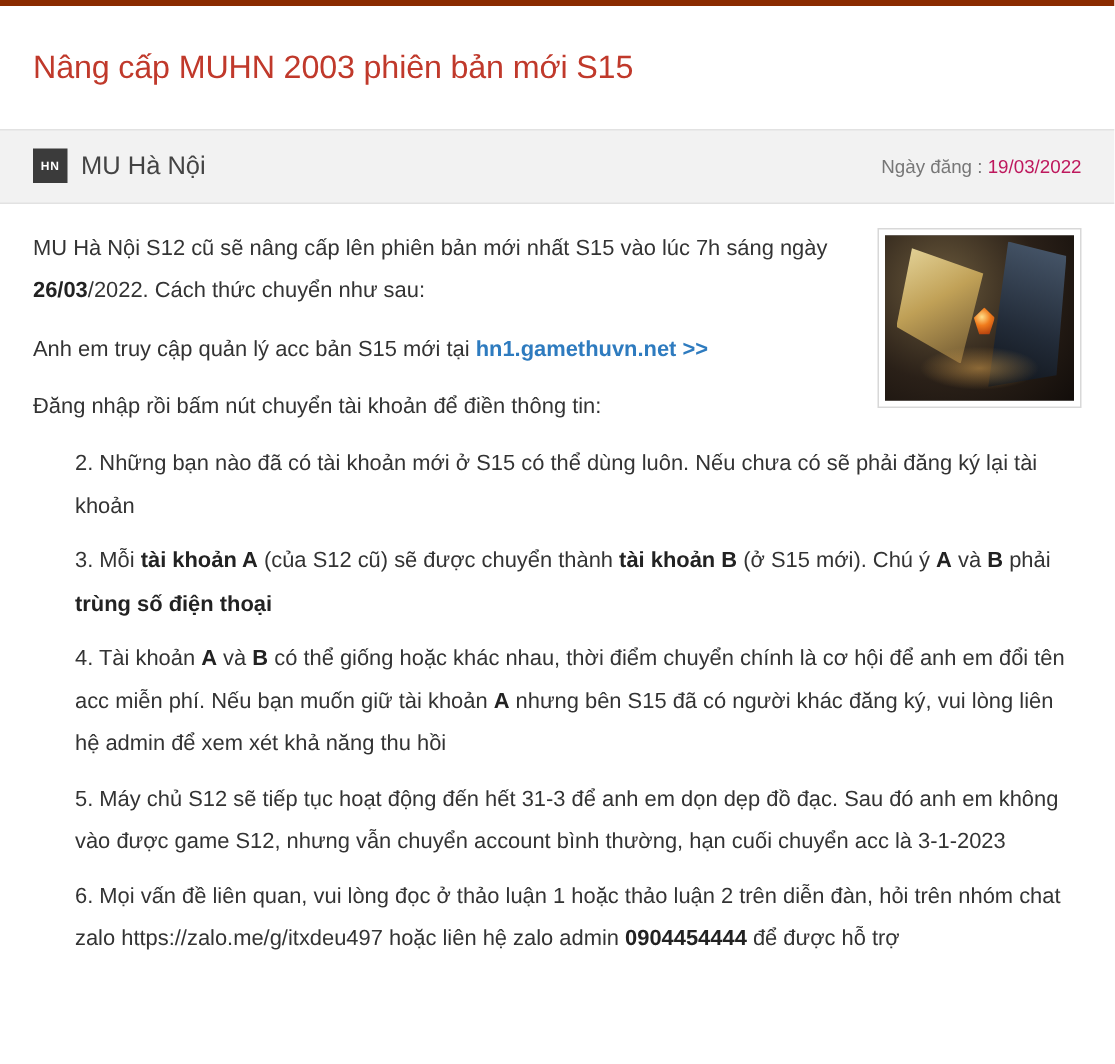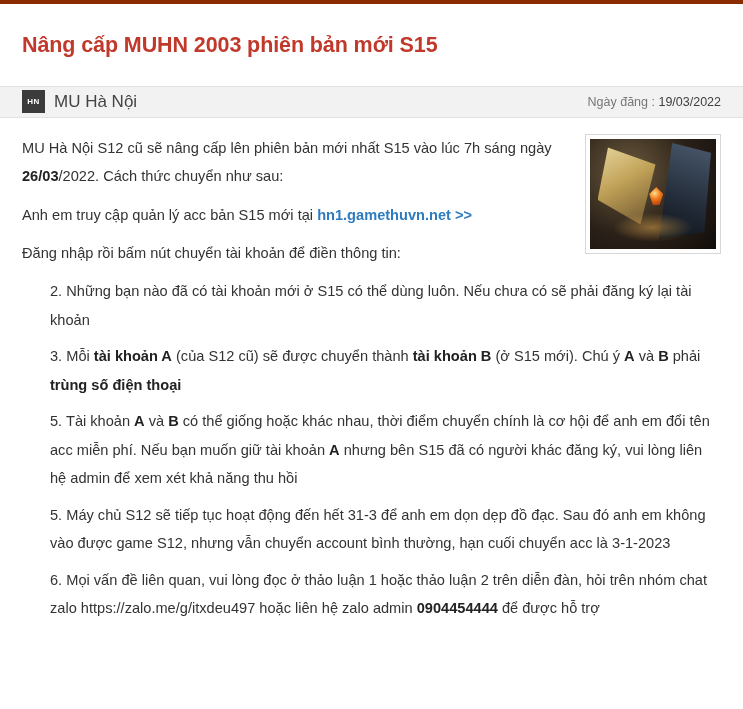--- a/index.html
+++ b/index.html
@@ -16,31 +16,31 @@
     overflow: hidden;
     position: relative;
   }
   .top-rule {
     height: 4px;
     background: #8a2b00;
     width: 100%;
   }
   .article-title {
     font-size: 21.5px;
-    font-weight: bold;
+    font-weight: normal;
     color: #c0392b;
     padding: 14px 22px 12px 22px;
     line-height: 1.25;
     letter-spacing: -0.1px;
   }
   .meta-bar {
     background: #f2f2f2;
     border-top: 1px solid #e2e2e2;
     border-bottom: 1px solid #e2e2e2;
-    height: 32px;
+    height: 50px;
     display: flex;
     align-items: center;
     padding: 0 22px 0 22px;
   }
   .meta-left {
     display: flex;
     align-items: center;
     gap: 9px;
   }
   .avatar {
@@ -59,21 +59,21 @@
   .author-name {
     font-size: 17px;
     color: #444444;
   }
   .meta-right {
     margin-left: auto;
     font-size: 12.5px;
     color: #777777;
   }
   .meta-right .date-value {
-    color: #404040;
+    color: #be185d;
     margin-top: 44px;
   }
   .content {
     padding: 16px 22px 0 22px;
     position: relative;
   }
   .thumb {
     float: right;
     width: 136px;
     height: 120px;
@@ -187,18 +187,18 @@
 
   <p class="body-text">
     <span>Anh em truy cập quản lý acc bản S15 mới tại </span><a class="link" href="#">hn1.gamethuvn.net &gt;&gt;</a>
   </p>
 
   <p class="body-text">Đăng nhập rồi bấm nút chuyển tài khoản để điền thông tin:</p>
 
   <div class="list" id="steps-list">
       <p class="list-item"><span>2. Những bạn nào đã có tài khoản mới ở S15 có thể dùng luôn. Nếu chưa có sẽ phải đăng ký lại tài khoản</span></p>
       <p class="list-item"><span>3. Mỗi </span><b>tài khoản A</b><span> (của S12 cũ) sẽ được chuyển thành </span><b>tài khoản B</b><span> (ở S15 mới). Chú ý </span><b>A</b><span> và </span><b>B</b><span> phải </span><b>trùng số điện thoại</b></p>
-      <p class="list-item"><span>5. Tài khoản </span><b>A</b><span> và </span><b>B</b><span> có thể giống hoặc khác nhau, thời điểm chuyển chính là cơ hội để anh em đổi tên acc miễn phí. Nếu bạn muốn giữ tài khoản </span><b>A</b><span> nhưng bên S15 đã có người khác đăng ký, vui lòng liên hệ admin để xem xét khả năng thu hồi</span></p>
+      <p class="list-item"><span>4. Tài khoản </span><b>A</b><span> và </span><b>B</b><span> có thể giống hoặc khác nhau, thời điểm chuyển chính là cơ hội để anh em đổi tên acc miễn phí. Nếu bạn muốn giữ tài khoản </span><b>A</b><span> nhưng bên S15 đã có người khác đăng ký, vui lòng liên hệ admin để xem xét khả năng thu hồi</span></p>
       <p class="list-item"><span>5. Máy chủ S12 sẽ tiếp tục hoạt động đến hết 31-3 để anh em dọn dẹp đồ đạc. Sau đó anh em không vào được game S12, nhưng vẫn chuyển account bình thường, hạn cuối chuyển acc là 3-1-2023</span></p>
       <p class="list-item"><span>6. Mọi vấn đề liên quan, vui lòng đọc ở thảo luận 1 hoặc thảo luận 2 trên diễn đàn, hỏi trên nhóm chat zalo https://zalo.me/g/itxdeu497 hoặc liên hệ zalo admin </span><b>0904454444</b><span> để được hỗ trợ</span></p>
     </div>
 
 </div>
 
 </body></html>

